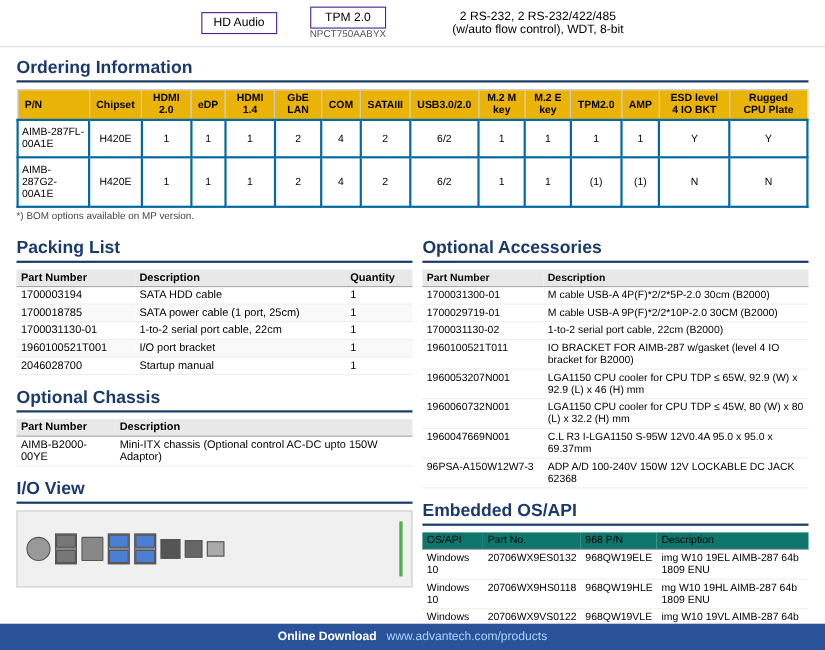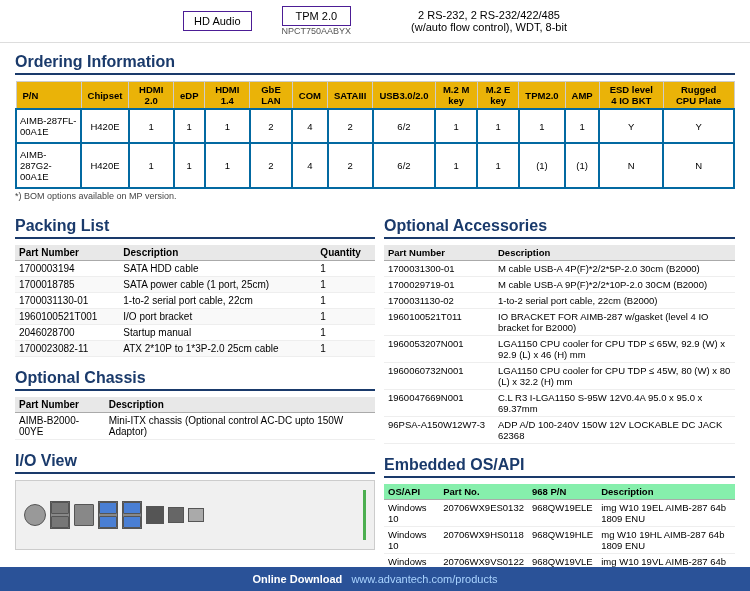--- a/index.html
+++ b/index.html
@@ -162,25 +162,25 @@
       margin-left: auto;
     }
 
     
     .os-table {
       width: 100%;
       border-collapse: collapse;
       font-size: 9.5px;
     }
     .os-table th {
-      background: #86efac;
+      background: #0f766e;
       border-bottom: 1px solid #aaa;
       padding: 2px 4px;
       text-align: left;
-      font-weight: bold;
+      font-weight: normal;
     }
     .os-table td {
       padding: 2px 4px;
       border-bottom: 1px solid #eee;
       vertical-align: top;
     }
 
     
     .download-bar {
       background: #2a5298;
@@ -312,25 +312,20 @@
             <tr>
               <td>1960100521T001</td>
               <td>I/O port bracket</td>
               <td>1</td>
             </tr>
             <tr>
               <td>2046028700</td>
               <td>Startup manual</td>
               <td>1</td>
             </tr>
-            <tr>
-              <td>1700023082-11</td>
-              <td>ATX 2*10P to 1*3P-2.0 25cm cable</td>
-              <td>1</td>
-            </tr>
           </tbody>
       </table>
     </div>
 
     <div class="section-block">
       <div class="section-title">Optional Chassis</div>
       <table class="data-table">
         <thead>
           <tr>
             <th>Part Number</th>

